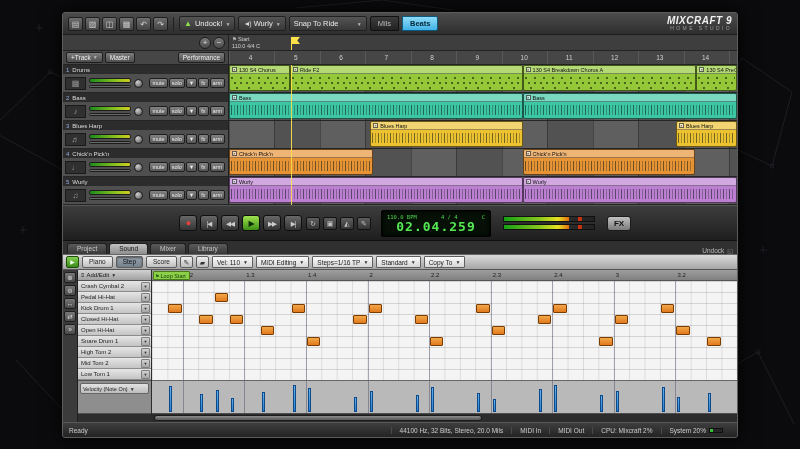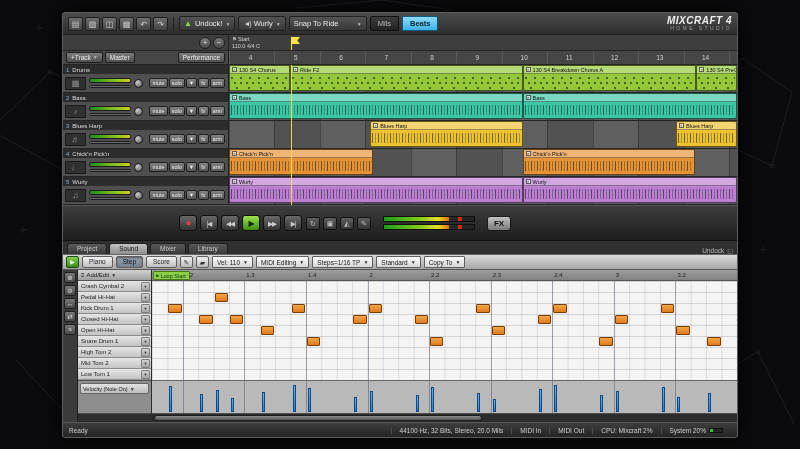--- a/index.html
+++ b/index.html
@@ -216,21 +216,21 @@
       <span>Wurly</span>
       <span class="caret">▼</span>
     </div>
     <div class="tb-drop wide">
       <span>Snap To Ride</span>
       <span class="caret">▼</span>
     </div>
     <div class="time-btn">Mils</div>
     <div class="beats-btn">Beats</div>
     <div class="logo">
-      <div class="logo-main">MIXCRAFT 4</div>
+      <div class="logo-main">MIXCRAFT 9</div>
       <div class="logo-sub">HOME STUDIO</div>
     </div>
   </div>
 
   <div class="marker-row">
     <div class="marker-left">
       <div class="zoom-btn">+</div>
       <div class="zoom-btn">−</div>
     </div>
     <div class="marker-timeline">
@@ -491,20 +491,28 @@
         <div class="t-btn play">▶</div>
         <div class="t-btn fast-forward">▶▶</div>
         <div class="t-btn go-to-end">▶|</div>
       </div>
     <div class="t-group">
         <div class="t-small">↻</div>
         <div class="t-small">▣</div>
         <div class="t-small">◭</div>
         <div class="t-small">✎</div>
       </div>
+    <div class="lcd">
+      <div class="lcd-top">
+        <span>110.0 BPM</span>
+        <span>4 / 4</span>
+        <span>C</span>
+      </div>
+      <div class="lcd-main">02.04.259</div>
+    </div>
     <div class="meter">
       <div class="meter-bar"></div>
       <div class="meter-bar"></div>
     </div>
     <div class="fx-btn">FX</div>
     <div class="t-fill"></div>
   </div>
 
   <div class="bottom">
     <div class="tabs-row">

